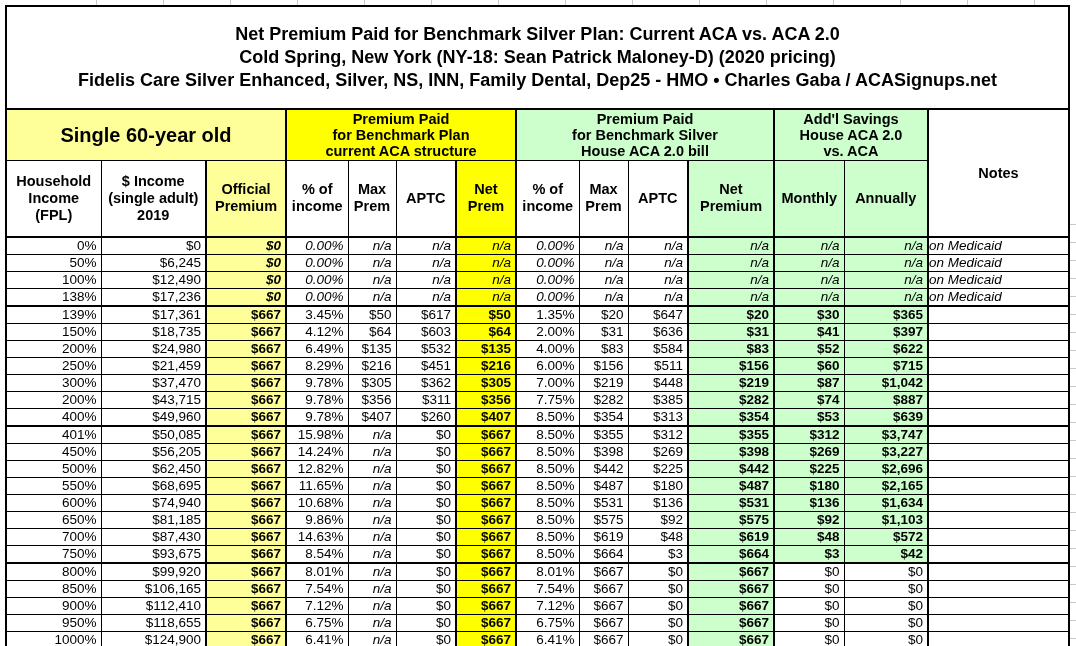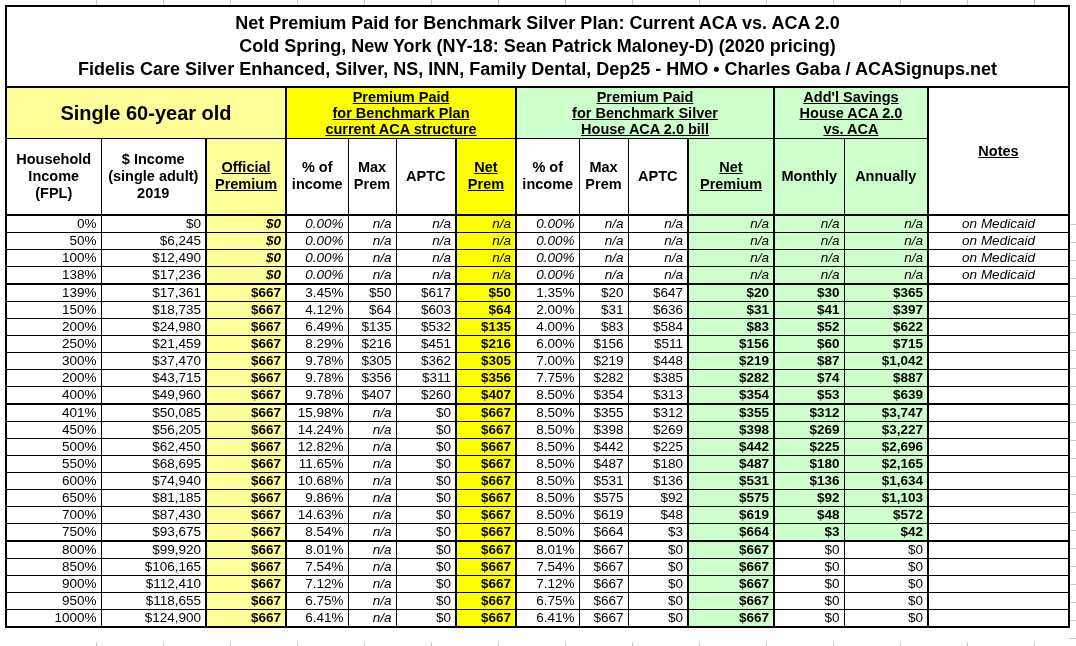--- a/index.html
+++ b/index.html
@@ -14,47 +14,47 @@
                  background:repeating-linear-gradient(180deg, transparent 0 17px, var(--grid-gray) 17px 18px); }
   .stub-bottom { position:absolute; top:642px; left:30px; right:0; height:4px;
                  background:repeating-linear-gradient(90deg, transparent 0 66px, var(--grid-gray) 66px 67px); }
 
   table.sheet { position:absolute; top:5px; left:5px; width:1063px;
                 border-collapse:collapse; table-layout:fixed;
                 border:2px solid #000; background:#fff; }
   th, td { border:1px solid #000; overflow:hidden; padding:0; }
 
   
-  .title-cell { border-bottom:2px solid #000; padding:5px 2px; background:#fff; }
+  .title-cell { border-bottom:2px solid #000; padding:16px 2px; background:#fff; }
   .t-line { font-weight:bold; font-size:18px; line-height:23px; text-align:center; white-space:nowrap; }
 
   
   .group-row th { height:51px; vertical-align:middle; text-align:center;
                   font-weight:bold; font-size:14.5px; line-height:16px; white-space:pre-line; }
   .group-single { font-size:20px !important; line-height:22px; }
 
   
   .col-row th { height:77px; vertical-align:middle; text-align:center;
                 font-weight:bold; font-size:14.5px; line-height:17px; white-space:pre-line;
                 border-bottom:2px solid #000; }
   .notes-head { vertical-align:middle; text-align:center; font-weight:bold; font-size:14.5px;
                 border-bottom:2px solid #000; }
 
   
   .bg-pale   { background:var(--pale-yellow); }
   .bg-bright { background:var(--bright-yellow); }
   .bg-green  { background:var(--green); }
 
   
-  .bl2 { border-left:2px solid #000 !important;text-decoration:underline; }
+  .bl2 { border-left:2px solid #000 !important; }
   .br2 { border-right:2px solid #000 !important; }
 
   
   tbody td { font-size:13.5px; height:17px; line-height:16px; text-align:right; padding-right:4px; }
-  tbody td.c13 { text-align:center; padding-right:0; }
+  tbody td.c13 { text-align:left; padding-right:0; }
   tbody td.c2  { background:var(--pale-yellow); font-weight:bold; border-left:2px solid #000; border-right:2px solid #000; }
   tbody td.c6  { background:var(--bright-yellow); font-weight:bold; border-left:2px solid #000; border-right:2px solid #000; }
   tbody td.c10 { background:var(--green); font-weight:bold; border-left:2px solid #000; border-right:2px solid #000; }
   tbody td.c11, tbody td.c12 { background:var(--green); font-weight:bold; }
   tbody td.c13 { border-left:2px solid #000; }
   tbody td.na  { font-style:italic; font-weight:normal !important;text-align:right; }
   tbody td.plain { background:#fff !important; font-weight:normal !important; }
   tr.sep td { border-top:2px solid #000;margin-top:32px; }
   tr.noted td:nth-child(n+3) { font-style:italic; }
 </style>

